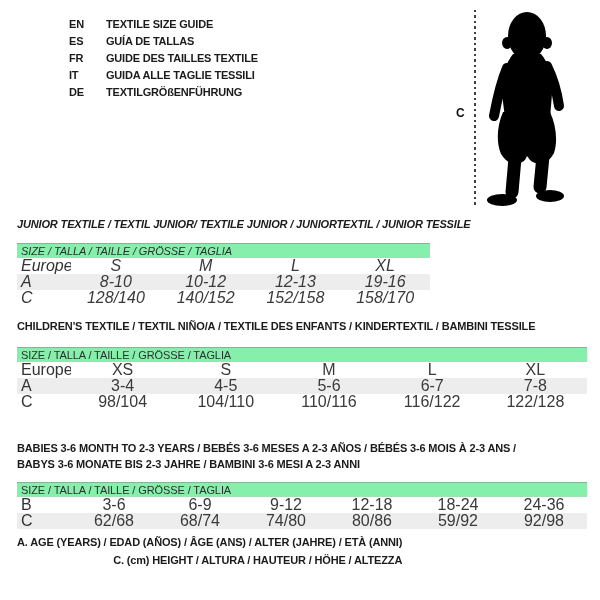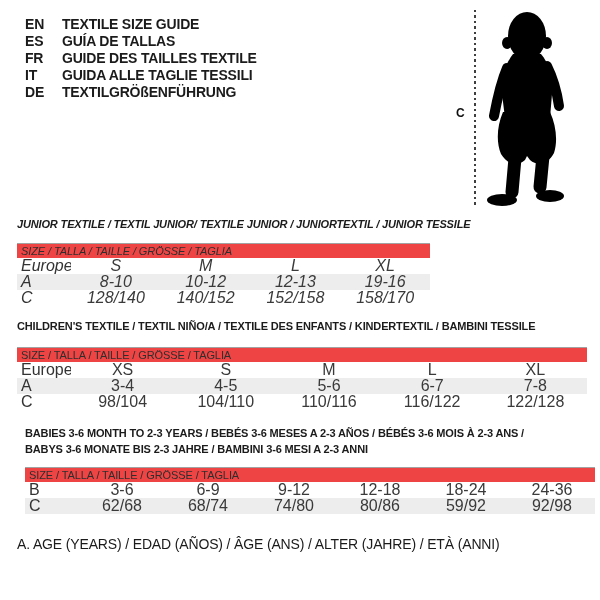--- a/index.html
+++ b/index.html
@@ -6,52 +6,52 @@
   body {
     width:600px; height:600px; position:relative; overflow:hidden;
     background:#ffffff;
     font-family:"Liberation Sans", sans-serif;
     color:#222;
   }
 
   
   .langs { position:absolute; left:25px; top:15px; }
   .lang-row { display:flex; height:17px; align-items:center;
-    font-weight:bold; font-size:14px; letter-spacing:-0.2px; color:#1b1b1b; }
+    font-weight:bold; font-size:11px; letter-spacing:-0.2px; color:#1b1b1b;margin-left:44px; }
   .lang-code { width:37px; }
 
   
   .dotline { position:absolute; left:474px; top:10px; width:2px; height:198px;
     background:repeating-linear-gradient(to bottom, #3f3f3f 0 2.5px, transparent 2.5px 5.5px); }
   .cmark { position:absolute; left:456px; top:106px; font-weight:bold; font-size:12px; color:#111; }
   .baby { position:absolute; left:483px; top:10px; width:88px; height:200px; }
 
   
   .tsec { position:absolute; left:17px; }
   .t1 { top:218px; width:413px;font-style:italic; --n:4; }
   .t2 { top:320px; width:570px; --n:5; }
-  .t3 { top:425px; width:570px;margin-left:8px; --n:6; }
+  .t3 { top:440px; width:570px; --n:6; }
   .t-title { font-weight:bold; font-size:11px; letter-spacing:-0.15px;
     color:#1b1b1b; line-height:13px; white-space:nowrap; }
   .t3 .t-title { line-height:16px; }
-  .bar { height:15px; background:#ef4444; border-top:1px solid #a2a2a2;
+  .bar { height:15px; background:#86efac; border-top:1px solid #a2a2a2;
     box-sizing:border-box; display:flex; align-items:center; padding-left:4px;
     font-size:11px; letter-spacing:-0.1px; color:#2e2e2e; }
   .t1 .bar { margin-top:12px; }
   .t2 .bar { margin-top:14px; }
   .t3 .bar { margin-top:10px; }
   .trow { display:grid; grid-template-columns:54px repeat(var(--n),1fr);
     height:16px; align-items:center; font-size:16px; color:#3a3a3a; }
   .rows .trow:nth-child(even) { background:#ededed; }
   .tcell { text-align:center; overflow:hidden; }
   .tcell.first { text-align:left; padding-left:4px; color:#333; }
 
   
   .footnotes { position:absolute; left:17px; top:536px; }
-  .fn { height:18px; font-weight:normal; font-size:14px; letter-spacing:-0.15px;
+  .fn { height:18px; font-weight:bold; font-size:11px; letter-spacing:-0.15px;
     color:#1b1b1b; white-space:nowrap;text-align:right; }
 </style>
 </head>
 <body>
 
 <div class="langs">
   <div class="lang-row">
     <span class="lang-code">EN</span>
     <span>TEXTILE SIZE GUIDE</span>
   </div>
@@ -171,13 +171,14 @@
         <span class="tcell">74/80</span>
         <span class="tcell">80/86</span>
         <span class="tcell">59/92</span>
         <span class="tcell">92/98</span>
       </div>
     </div>
 </div>
 
 <div class="footnotes">
   <div class="fn">A. AGE (YEARS) / EDAD (AÑOS) / ÂGE (ANS) / ALTER (JAHRE) / ETÀ (ANNI)</div>
+  <div class="fn">C. (cm) HEIGHT / ALTURA / HAUTEUR / HÖHE / ALTEZZA</div>
 </div>
 
 </body></html>

